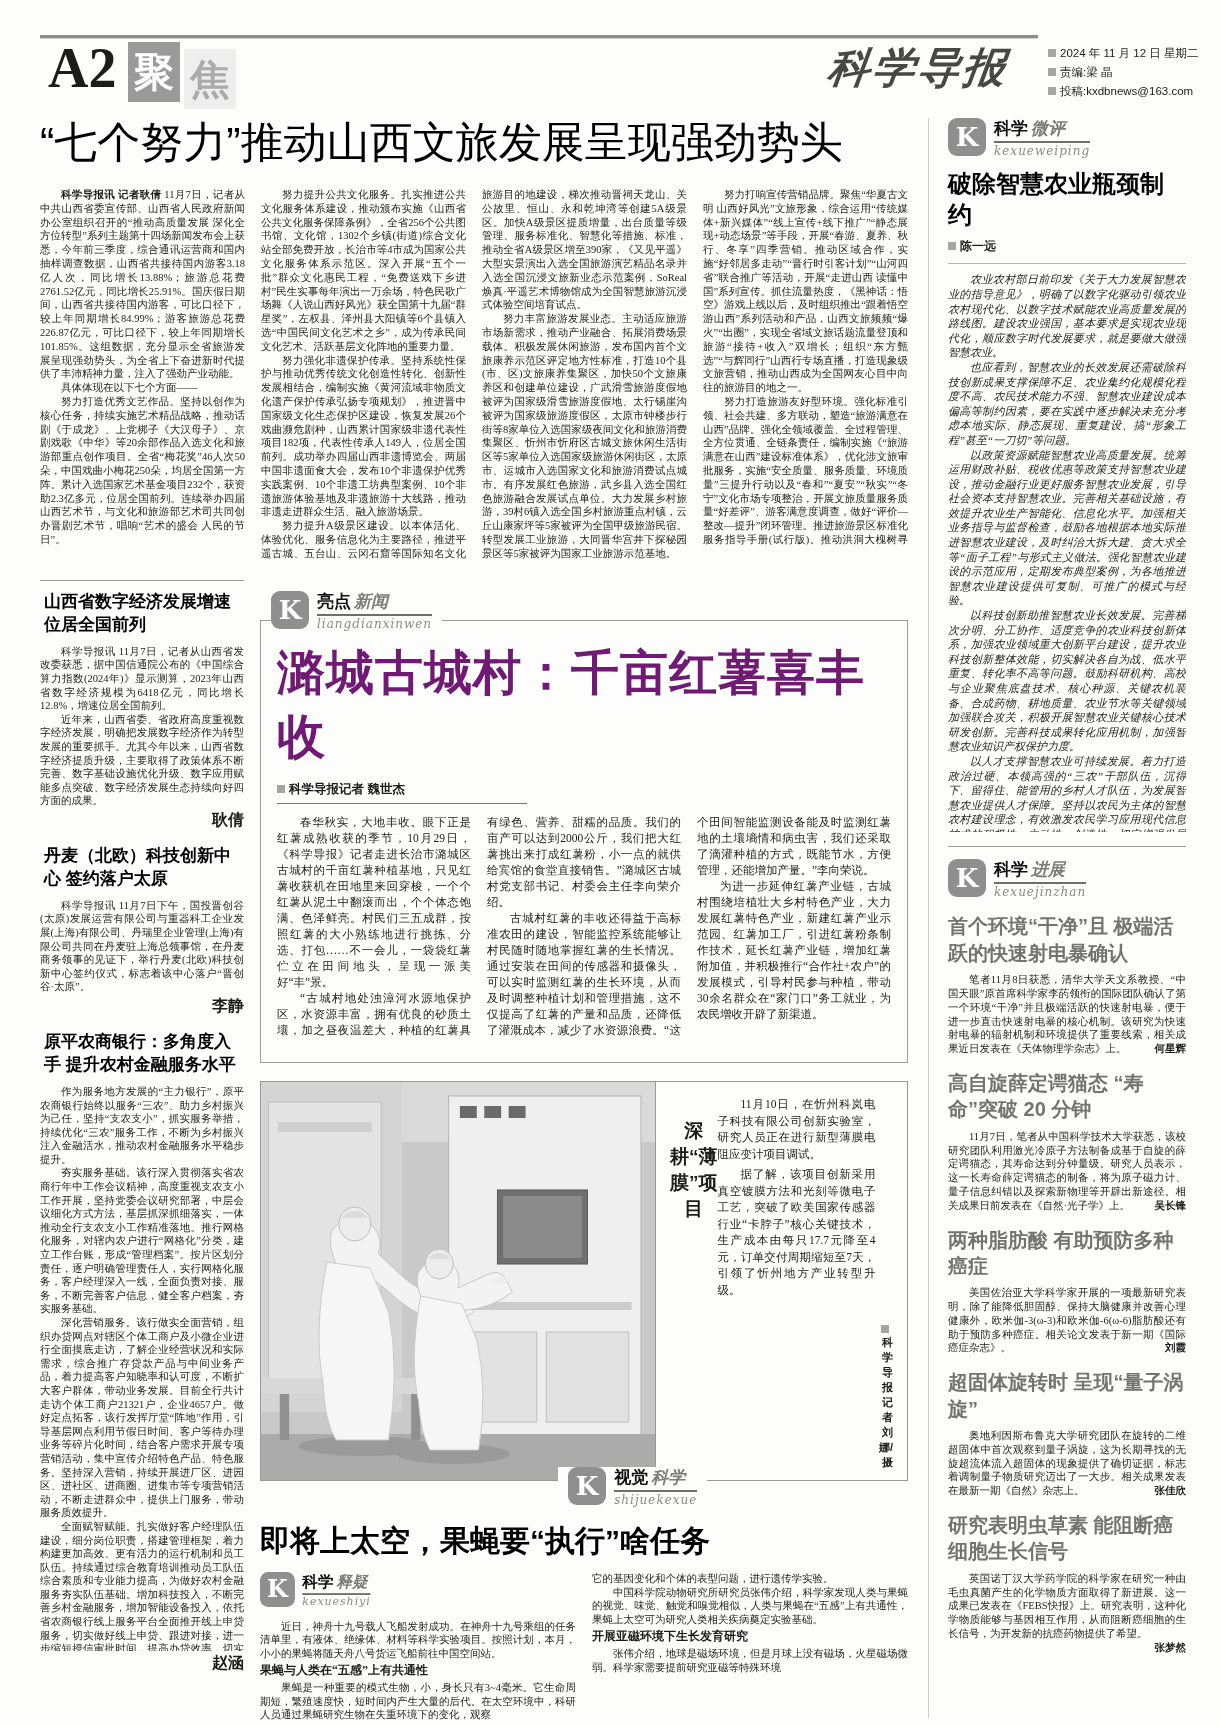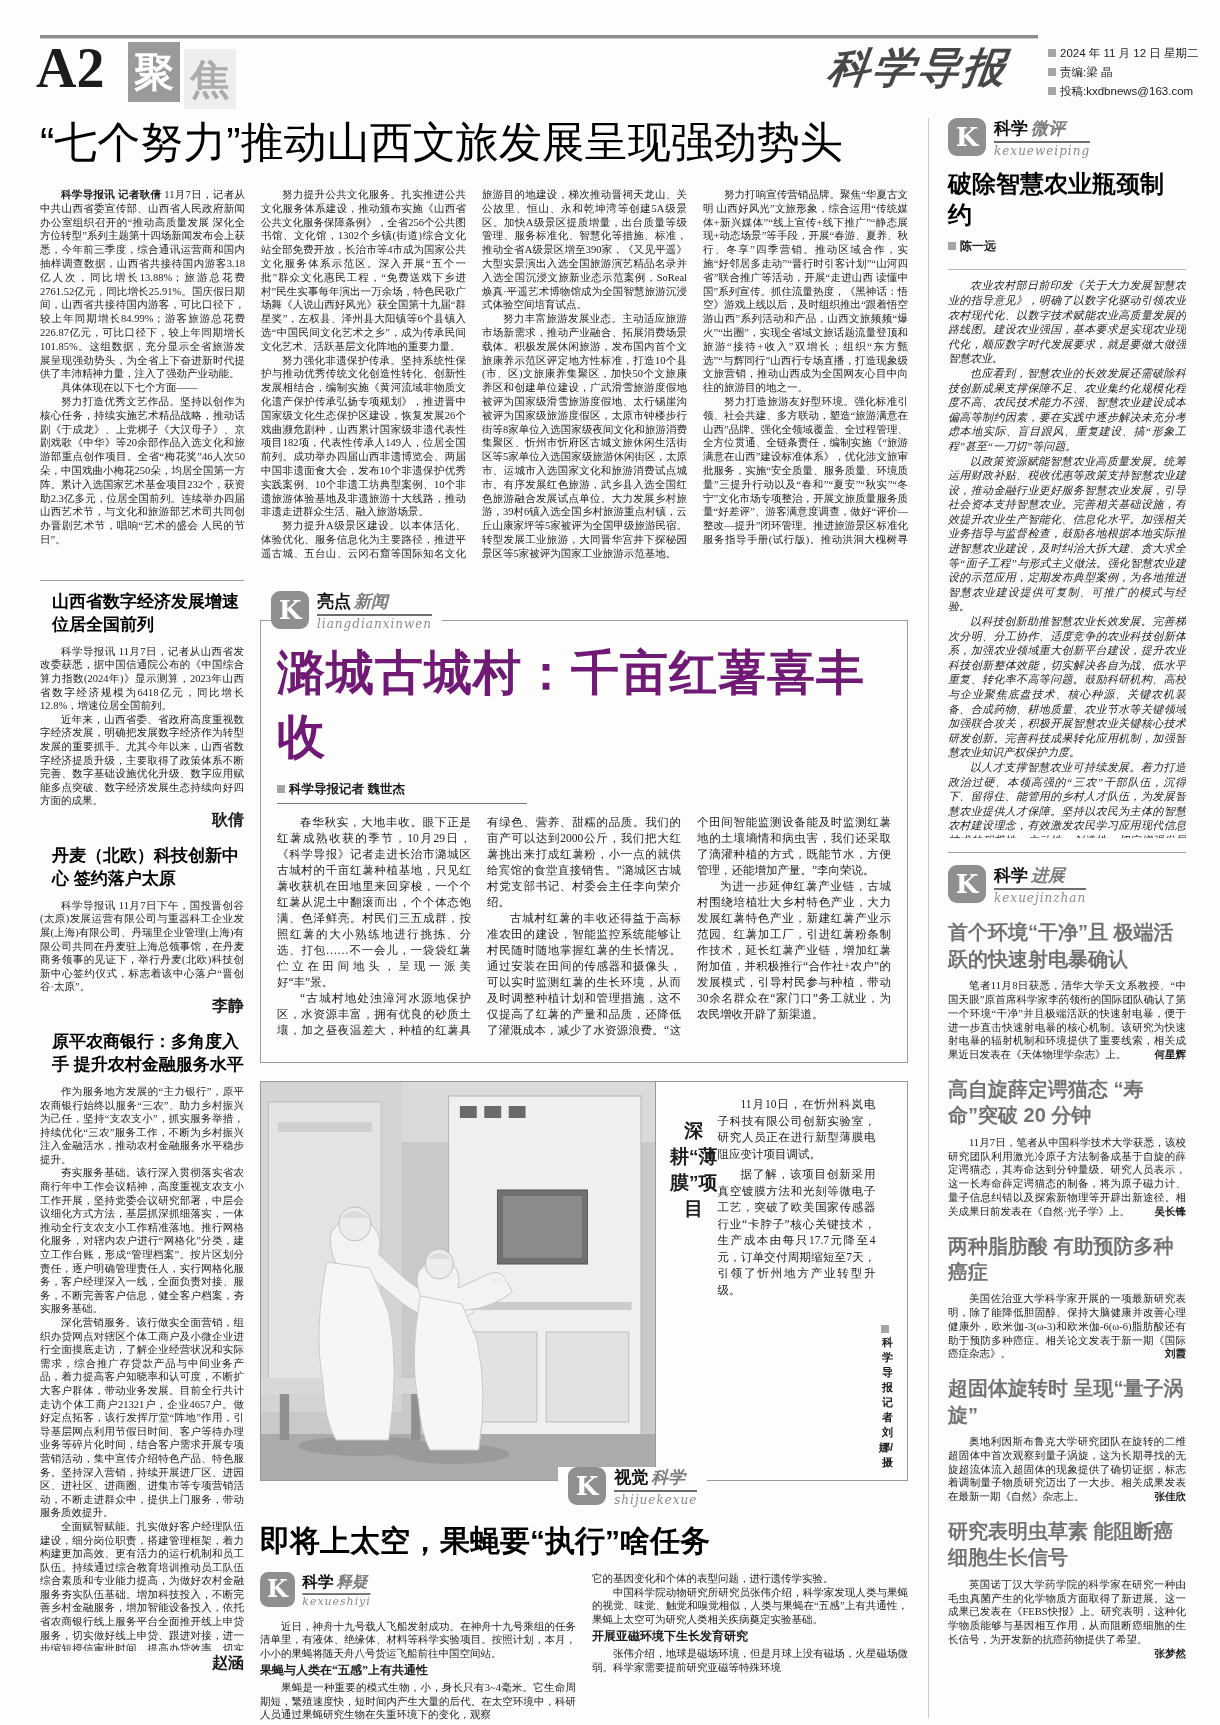--- a/index.html
+++ b/index.html
@@ -1,20 +1,20 @@
 <!DOCTYPE html>
 <html><head>
 <meta charset="utf-8">
 <style>
   html,body{margin:0;padding:0;background:#e8e8e6;}
   .page{position:relative;width:1220px;height:1725px;background:#fdfdfb;margin:0 auto;
         font-family:"Liberation Sans",sans-serif;color:#1c1c1c;overflow:hidden;}
   
   .top-rule{position:absolute;left:40px;top:35px;width:998px;height:3px;background:#8d8d8d;border-bottom:1px solid #cfcfcf;}
-  .page-label{position:absolute;left:36px;top:40px;font-family:"Liberation Serif",serif;font-size:56px;font-weight:900;line-height:1;}
+  .page-label{position:absolute;left:48px;top:40px;font-family:"Liberation Serif",serif;font-size:56px;font-weight:900;line-height:1;}
   .focus-logo{position:absolute;left:128px;top:42px;display:flex;gap:4px;}
   .focus-tile{width:52px;height:60px;display:flex;align-items:center;justify-content:center;font-size:40px;font-weight:900;}
   .focus-tile.t1{background:#9a9a9a;color:#ffffff;}
   .focus-tile.t2{background:#eeeeee;color:#ababab;transform:translateY(7px);}
   .masthead{position:absolute;left:828px;top:40px;width:212px;font-family:"DejaVu Serif",serif;
             font-style:italic;font-weight:bold;font-size:42px;color:#474747;transform:skewX(-7deg);letter-spacing:3px;white-space:nowrap;}
   .dateblock{position:absolute;left:1048px;top:44px;font-size:11.5px;color:#1c1c1c;line-height:19px;white-space:nowrap;}
   .sq{display:inline-block;width:8px;height:8px;background:#a5a5a5;margin-right:4px;}
   
   .vrule{position:absolute;left:928px;top:118px;width:1px;height:1600px;background:#cccccc;}
@@ -24,21 +24,21 @@
   .body-text p{margin:0;text-indent:2em;text-align:justify;}
   .serif{font-family:"Liberation Serif",serif;}
   .lead-headline{margin:0;font-size:43px;font-weight:400;letter-spacing:0px;white-space:nowrap;color:#000;}
   .lead-cols{margin-top:16px;height:378px;column-count:4;column-gap:16px;
              font-size:10.5px;line-height:13.8px;overflow:hidden;}
   .lead-in{font-weight:bold;}
   .below{display:flex;gap:16px;margin-top:14px;}
   .leftcol{flex:0 0 204px;}
   .midcol{flex:1;position:relative;}
   .divider{border:none;border-top:1px solid #9c9c9c;margin:0 0 10px 0;}
-  .small-art h3{margin:6px 0 8px 12px;font-size:17px;line-height:1.35;font-weight:900;color:#000;}
+  .small-art h3{margin:6px 0 8px 4px;font-size:17px;line-height:1.35;font-weight:900;color:#000;}
   .small-art .body-text{font-size:10.5px;line-height:13.6px;}
   .author{display:block;text-align:right;font-weight:bold;margin-top:2px;}
   .auth-inline{float:right;font-weight:bold;}
   .clip160{max-height:166px;overflow:hidden;}
   .clip100{max-height:110px;overflow:hidden;}
   .clip560{max-height:566px;overflow:hidden;}
   
   .k-label{display:flex;align-items:flex-start;gap:8px;}
   .k-box{width:38px;height:38px;flex:0 0 38px;background:#8f8f8f;border-radius:9px;color:#fff;
          font-family:"DejaVu Serif",serif;font-size:26px;font-weight:bold;display:flex;align-items:center;justify-content:center;}
@@ -65,21 +65,21 @@
   .visual-label{position:absolute;bottom:-27px;left:46%;background:#fdfdfb;padding:0 10px;}
   
   .fly{margin-top:40px;}
   .fly-headline{margin:0 0 10px 0;font-size:30px;font-weight:900;color:#000;}
   .fly-cols{display:flex;gap:16px;height:158px;overflow:hidden;}
   .fly-col{flex:1;font-size:10.5px;line-height:13.6px;}
   .fly-col .k-label{margin-bottom:8px;transform:scale(.92);transform-origin:left top;}
   .subhead{font-weight:900;font-size:12px;text-indent:0 !important;margin:4px 0 3px 0 !important;}
   
   .rc-headline{margin:10px 0 8px 0;font-size:24px;font-weight:900;line-height:1.3;color:#000;}
-  .rc-byline{font-size:12px;font-weight:bold;border-bottom:1px solid #b5b5b5;padding-bottom:14px;margin-bottom:8px;}
+  .rc-byline{font-size:12px;font-weight:bold;border-bottom:1px solid #b5b5b5;padding-bottom:8px;margin-bottom:8px;}
   .commentary{font-family:"Liberation Serif",serif;font-style:italic;font-size:11px;line-height:14.6px;
               height:560px;overflow:hidden;}
   .commentary p{margin:0;text-indent:2em;text-align:justify;}
   .rc-divider{border:none;border-top:1px solid #9c9c9c;margin:14px 0 12px 0;}
   .prog-art h3{margin:14px 0 7px 0;font-size:20px;font-weight:900;line-height:1.32;color:#737373;}
   .prog-art .body-text{font-size:10.5px;line-height:13.8px;}
 </style>
 </head>
 <body>
 
@@ -255,21 +255,21 @@
         <div class="k-row1"><span>科学</span><span class="k-script">微评</span></div>
         <div class="k-pinyin">kexueweiping</div>
       </div>
     </div>
 
     <h2 class="rc-headline">破除智慧农业瓶颈制约</h2>
     <div class="rc-byline"><span class="sq"></span><span>陈一远</span></div>
 
     <div class="commentary">
       <p>农业农村部日前印发《关于大力发展智慧农业的指导意见》，明确了以数字化驱动引领农业农村现代化、以数字技术赋能农业高质量发展的路线图。建设农业强国，基本要求是实现农业现代化，顺应数字时代发展要求，就是要做大做强智慧农业。</p>
-      <p>也应看到，智慧农业的长效发展还需破除科技创新成果支撑保障不足、农业集约化规模化程度不高、农民技术能力不强、智慧农业建设成本偏高等制约因素，要在实践中逐步解决未充分考虑本地实际、盲目跟风、重复建设、搞“形象工程”甚至“一刀切”等问题。</p>
+      <p>也应看到，智慧农业的长效发展还需破除科技创新成果支撑保障不足、农业集约化规模化程度不高、农民技术能力不强、智慧农业建设成本偏高等制约因素，要在实践中逐步解决未充分考虑本地实际、静态展现、重复建设、搞“形象工程”甚至“一刀切”等问题。</p>
       <p>以政策资源赋能智慧农业高质量发展。统筹运用财政补贴、税收优惠等政策支持智慧农业建设，推动金融行业更好服务智慧农业发展，引导社会资本支持智慧农业。完善相关基础设施，有效提升农业生产智能化、信息化水平。加强相关业务指导与监督检查，鼓励各地根据本地实际推进智慧农业建设，及时纠治大拆大建、贪大求全等“面子工程”与形式主义做法。强化智慧农业建设的示范应用，定期发布典型案例，为各地推进智慧农业建设提供可复制、可推广的模式与经验。</p>
       <p>以科技创新助推智慧农业长效发展。完善梯次分明、分工协作、适度竞争的农业科技创新体系，加强农业领域重大创新平台建设，提升农业科技创新整体效能，切实解决各自为战、低水平重复、转化率不高等问题。鼓励科研机构、高校与企业聚焦底盘技术、核心种源、关键农机装备、合成药物、耕地质量、农业节水等关键领域加强联合攻关，积极开展智慧农业关键核心技术研发创新。完善科技成果转化应用机制，加强智慧农业知识产权保护力度。</p>
       <p>以人才支撑智慧农业可持续发展。着力打造政治过硬、本领高强的“三农”干部队伍，沉得下、留得住、能管用的乡村人才队伍，为发展智慧农业提供人才保障。坚持以农民为主体的智慧农村建设理念，有效激发农民学习应用现代信息技术的积极性、主动性、创造性，切实增强发展智慧农业内生动力。提高农民数字素养与技能，培养一批懂技术、会管理、善经营的新型职业农民，为智慧农业发展提供有力支撑。</p>
     </div>
 
     <hr class="rc-divider">
 
     <div class="k-label">
       <div class="k-box">K</div>
       <div>

